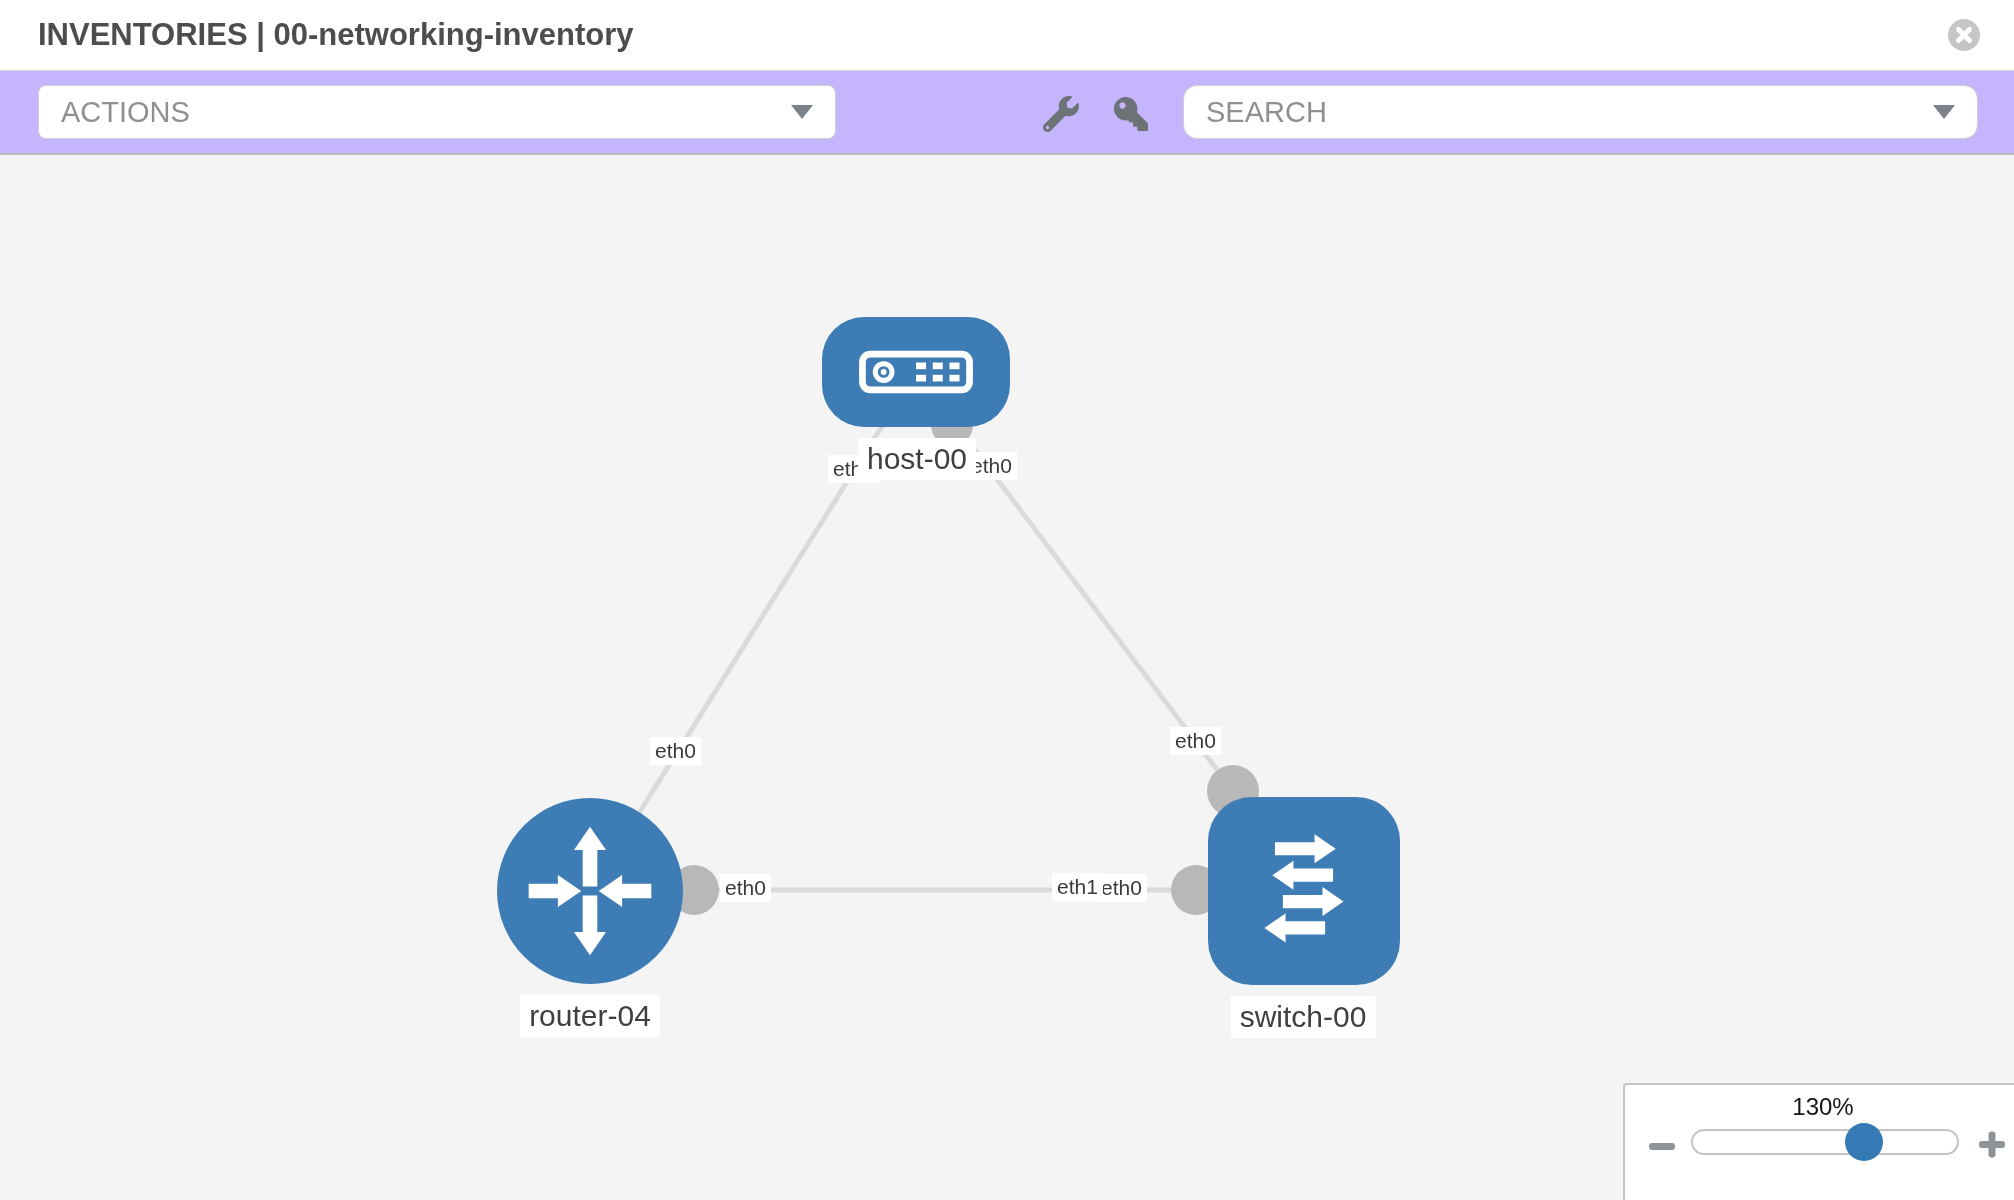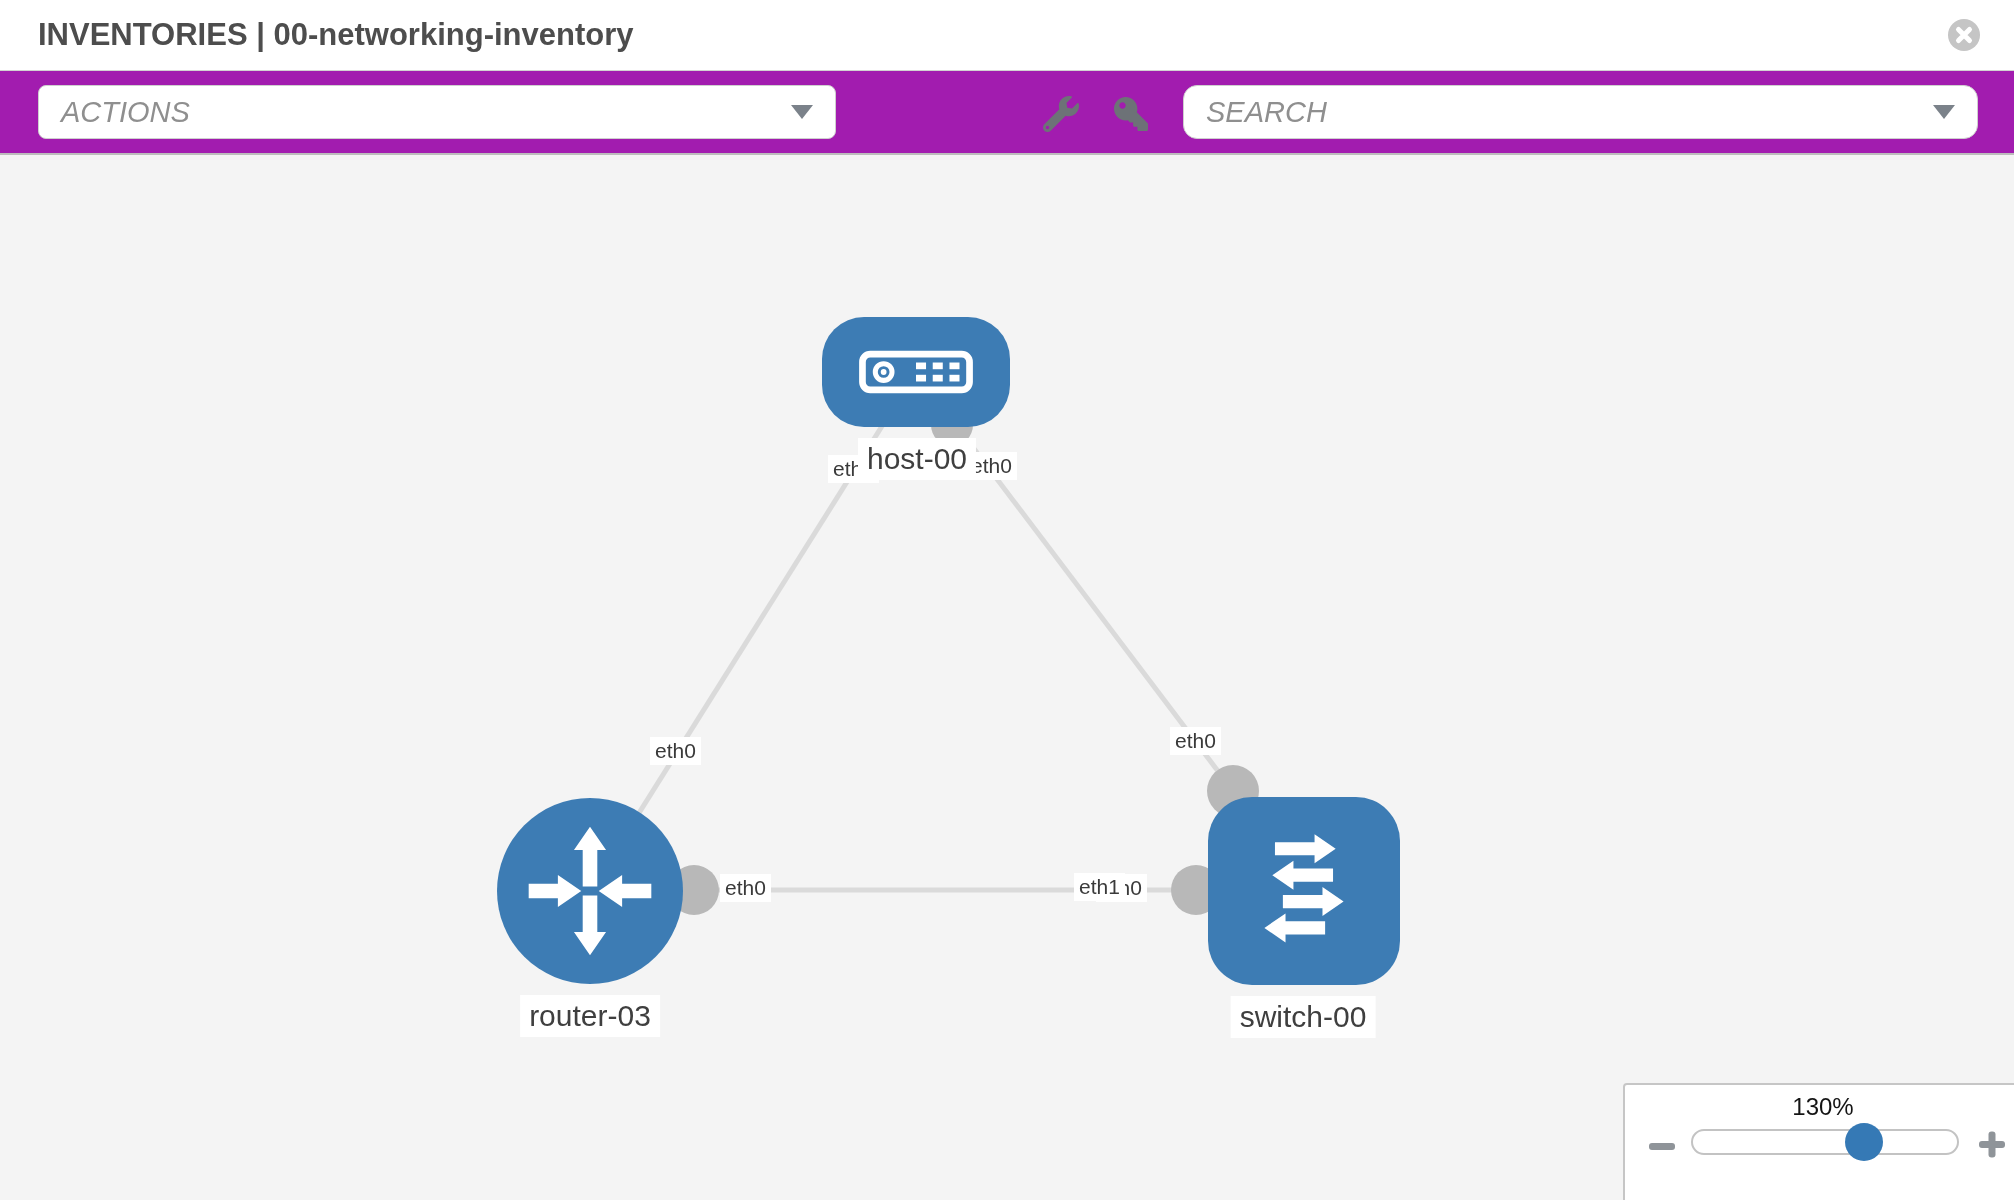--- a/index.html
+++ b/index.html
@@ -8,22 +8,22 @@
   #app{position:relative;width:2014px;height:1108px;}
 
   
   .header{position:absolute;top:0;left:0;width:2014px;height:70px;background:#ffffff;
           border-bottom:1px solid #d2d2d2;z-index:30;}
   .page-title{position:absolute;left:38px;top:50%;transform:translateY(-50%);
               font-size:31px;font-weight:bold;color:#4d4d4d;white-space:nowrap;}
   .close-btn{position:absolute;left:1947px;top:18px;width:34px;height:34px;cursor:pointer;}
 
   
-  .toolbar{position:absolute;top:71px;left:0;width:2014px;height:82px;background:#a21caf;
-           border-bottom:2px solid #bcbcbc;z-index:30;font-style:italic;}
+  .toolbar{position:absolute;top:71px;left:0;width:2014px;height:82px;background:#c4b5fd;
+           border-bottom:2px solid #bcbcbc;z-index:30;}
   .dd{position:absolute;top:14px;height:54px;background:#fff;border:1px solid #cfcfcf;
       border-radius:8px;display:flex;align-items:center;justify-content:space-between;
       padding:0 22px;box-sizing:border-box;font-size:29px;color:#8f8f8f;cursor:pointer;}
   .dd-actions{left:38px;width:798px;}
   .dd-search{left:1183px;width:795px;border-radius:14px;}
   .caret{width:0;height:0;border-left:11px solid transparent;border-right:11px solid transparent;
          border-top:14px solid #7b828a;}
   .icon-btn{position:absolute;top:22px;width:42px;height:42px;display:flex;align-items:center;
             justify-content:center;cursor:pointer;}
   .icon-btn.wrench{left:1040px;}
@@ -140,24 +140,24 @@
         <path fill="#ffffff" d="M66 73 H36 V67 L20 78 L36 89 V83 H66 Z"></path>
       </svg>
     </div>
 
     <div class="chip if-chip" style="left:650px;top:582px;">eth0</div>
     <div class="chip if-chip" style="left:828px;top:300px;">eth0</div>
     <div class="chip if-chip" style="left:966px;top:297px;">eth0</div>
     <div class="chip if-chip" style="left:1170px;top:572px;">eth0</div>
     <div class="chip if-chip" style="left:720px;top:719px;">eth0</div>
     <div class="chip if-chip" style="left:1096px;top:719px;z-index:4;">eth0</div>
-    <div class="chip if-chip" style="left:1074px;top:718px;z-index:5;">eth1</div>
+    <div class="chip if-chip" style="left:1052px;top:718px;z-index:5;">eth1</div>
 
     <div class="chip name-chip" style="left:917px;top:283px;">host-00</div>
-    <div class="chip name-chip" style="left:590px;top:840px;">router-03</div>
+    <div class="chip name-chip" style="left:590px;top:840px;">router-04</div>
     <div class="chip name-chip" style="left:1303px;top:841px;">switch-00</div>
 
     <div class="zoom-panel">
       <div class="zoom-level">130%</div>
       <div class="zoom-minus">
         <svg width="30" height="30" viewBox="0 0 30 30">
           <rect x="2" y="12" width="26" height="7" rx="3" fill="#8f9499"></rect>
         </svg>
       </div>
       <div class="zoom-track"></div>

